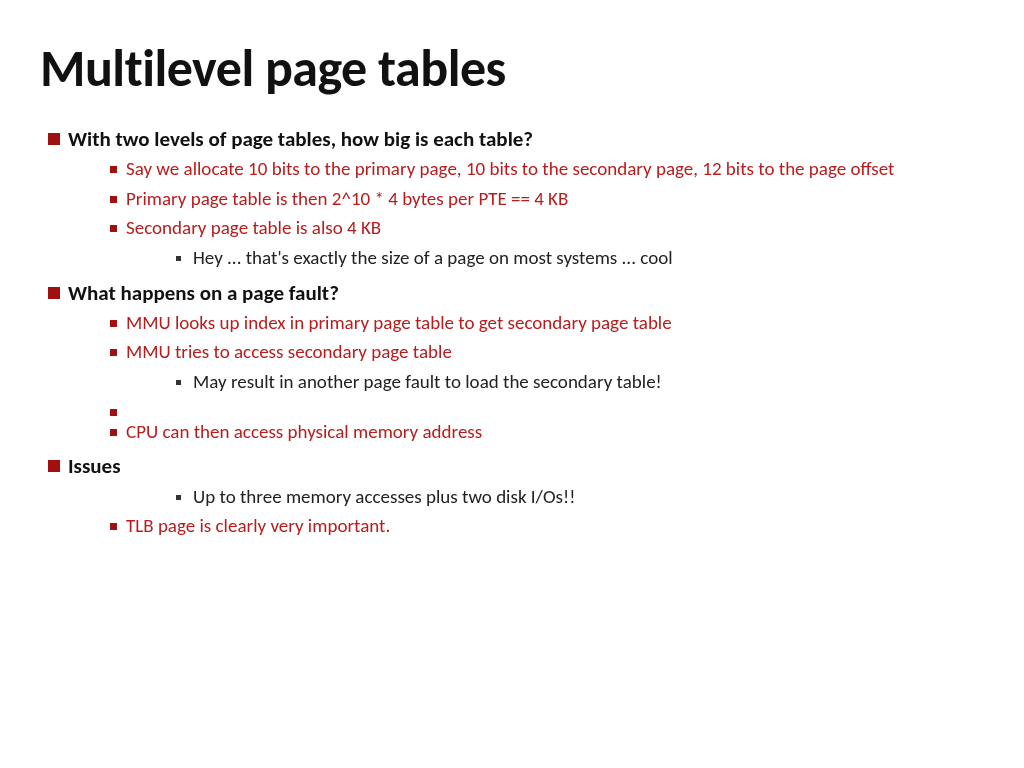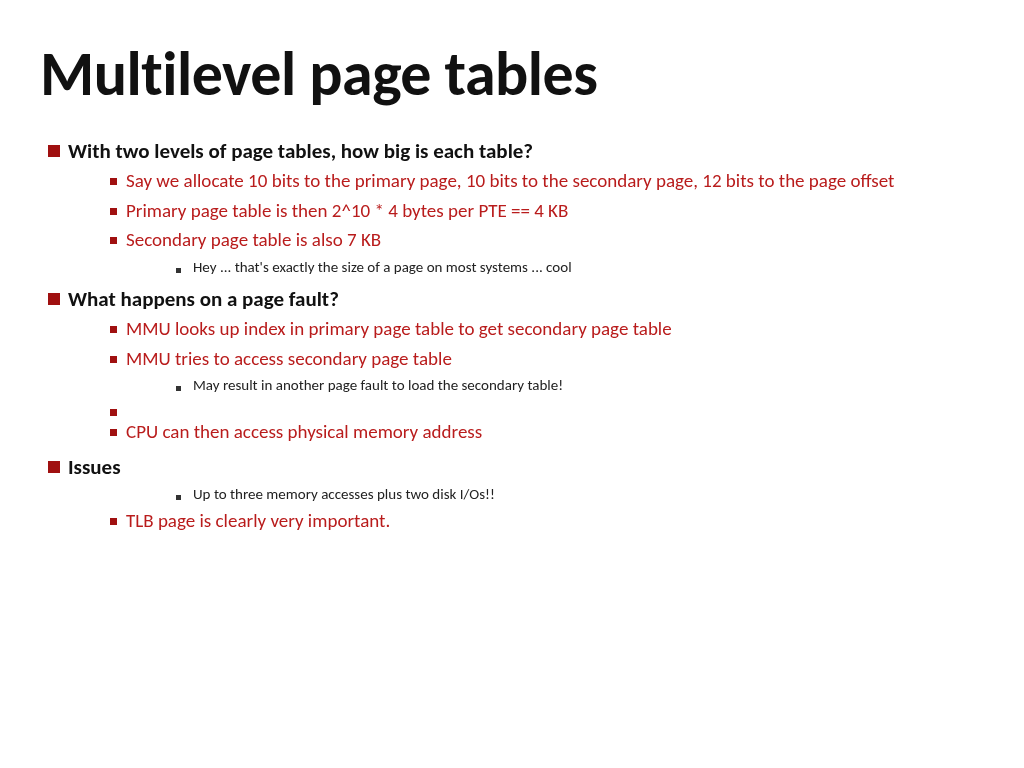--- a/index.html
+++ b/index.html
@@ -6,21 +6,21 @@
   body {
     width: 1024px;
     height: 768px;
     background: #ffffff;
     font-family: Calibri, "Segoe UI", Arial, sans-serif;
     padding: 36px 40px 30px 40px;
     color: #222;
     overflow: hidden;
   }
   .title {
-    font-size: 62px;
+    font-size: 52px;
     font-weight: 700;
     color: #111;
     margin-bottom: 26px;
     letter-spacing: -0.5px;
   }
   .content {
     padding-left: 8px;
   }
   .l1 {
     display: flex;
@@ -72,21 +72,21 @@
   }
   .l3 .bullet {
     width: 5px;
     height: 5px;
     background: #333;
     flex-shrink: 0;
     margin-top: 11px;
     margin-right: 12px;
   }
   .l3 .text {
-    font-size: 15px;
+    font-size: 19px;
     font-weight: 400;
     color: #222;
     line-height: 1.4;
   }
 </style>
 </head>
 <body>
 
 <div class="title">Multilevel page tables</div>
 
@@ -99,21 +99,21 @@
   <div class="l2">
     <div class="bullet"></div>
     <div class="text">Say we allocate 10 bits to the primary page, 10 bits to the secondary page, 12 bits to the page offset</div>
   </div>
   <div class="l2">
     <div class="bullet"></div>
     <div class="text">Primary page table is then 2^10 * 4 bytes per PTE == 4 KB</div>
   </div>
   <div class="l2">
     <div class="bullet"></div>
-    <div class="text">Secondary page table is also 7 KB</div>
+    <div class="text">Secondary page table is also 4 KB</div>
   </div>
   <div class="l3">
     <div class="bullet"></div>
     <div class="text">Hey ... that's exactly the size of a page on most systems ... cool</div>
   </div>
 
   <div class="l1">
     <div class="bullet"></div>
     <div class="text">What happens on a page fault?</div>
   </div>

